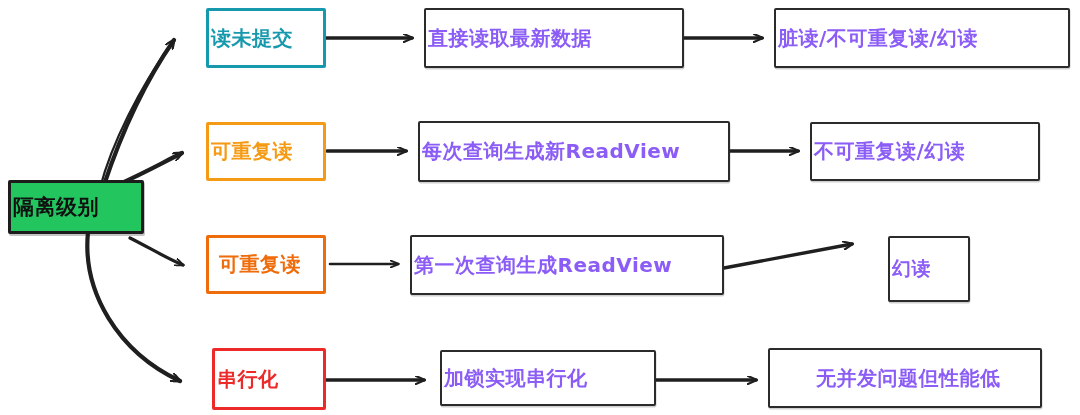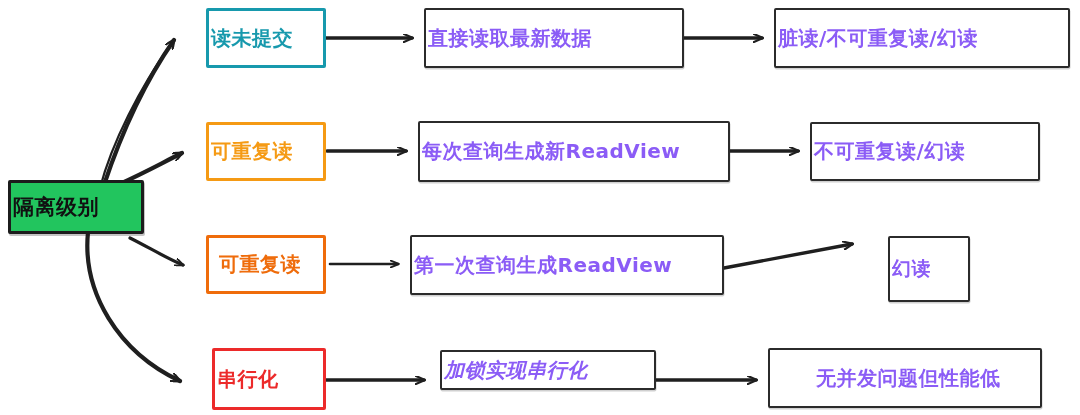--- a/index.html
+++ b/index.html
@@ -144,20 +144,20 @@
   <div class="node plain" style="left:410px; top:235px; width:314px; height:60px;">
     <span class="label">第一次查询生成ReadView</span>
   </div>
   <div class="node plain small" style="left:888px; top:236px; width:82px; height:66px;">
     <span class="label">幻读</span>
   </div>
 
   <div class="node level red" style="left:212px; top:348px; width:114px; height:62px;">
     <span class="label">串行化</span>
   </div>
-  <div class="node plain" style="left:440px; top:350px; width:216px; height:40px;font-style:italic;">
+  <div class="node plain" style="left:440px; top:350px; width:216px; height:56px;">
     <span class="label">加锁实现串行化</span>
   </div>
   <div class="node plain" style="left:768px; top:348px; width:274px; height:60px;padding-left:44px;">
     <span class="label">无并发问题但性能低</span>
   </div>
 
 </div>
 
 </body></html>

